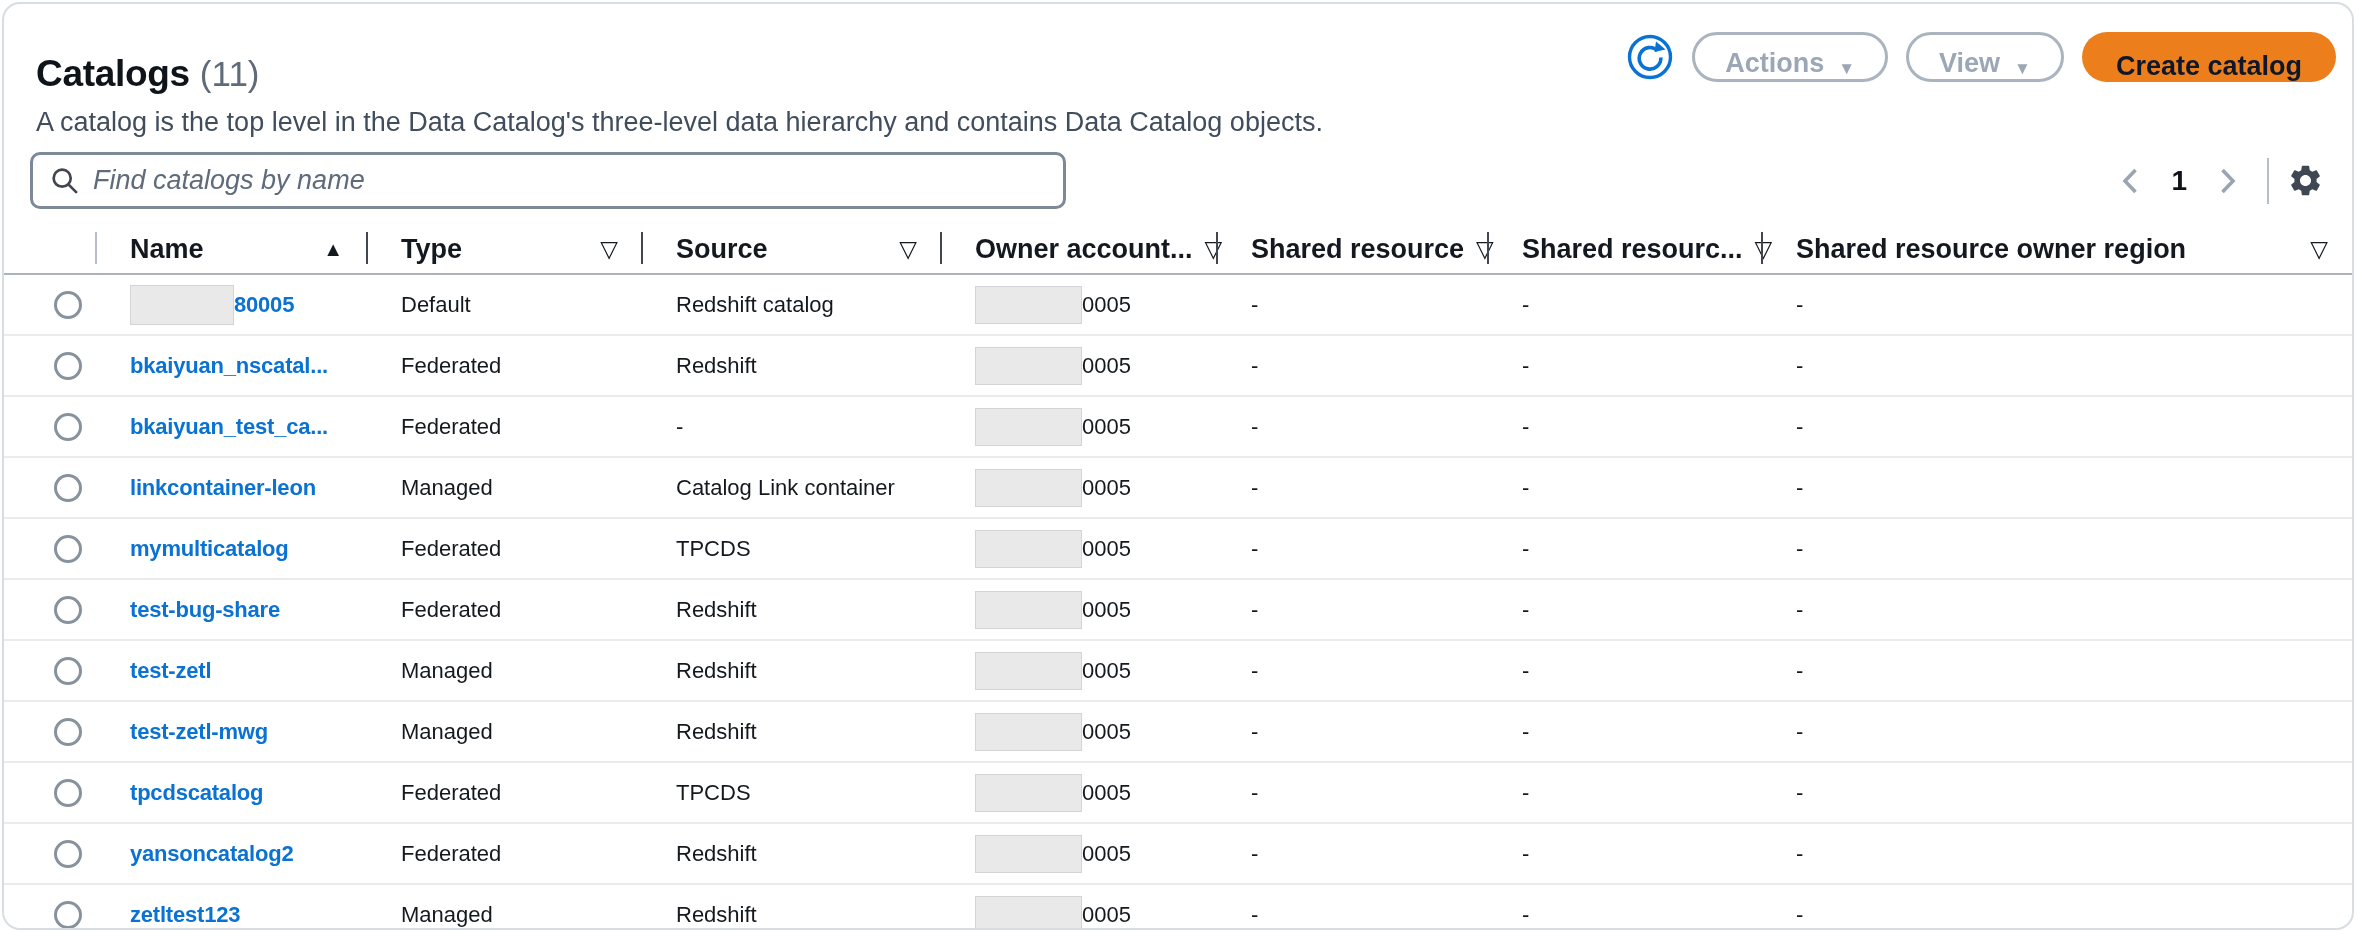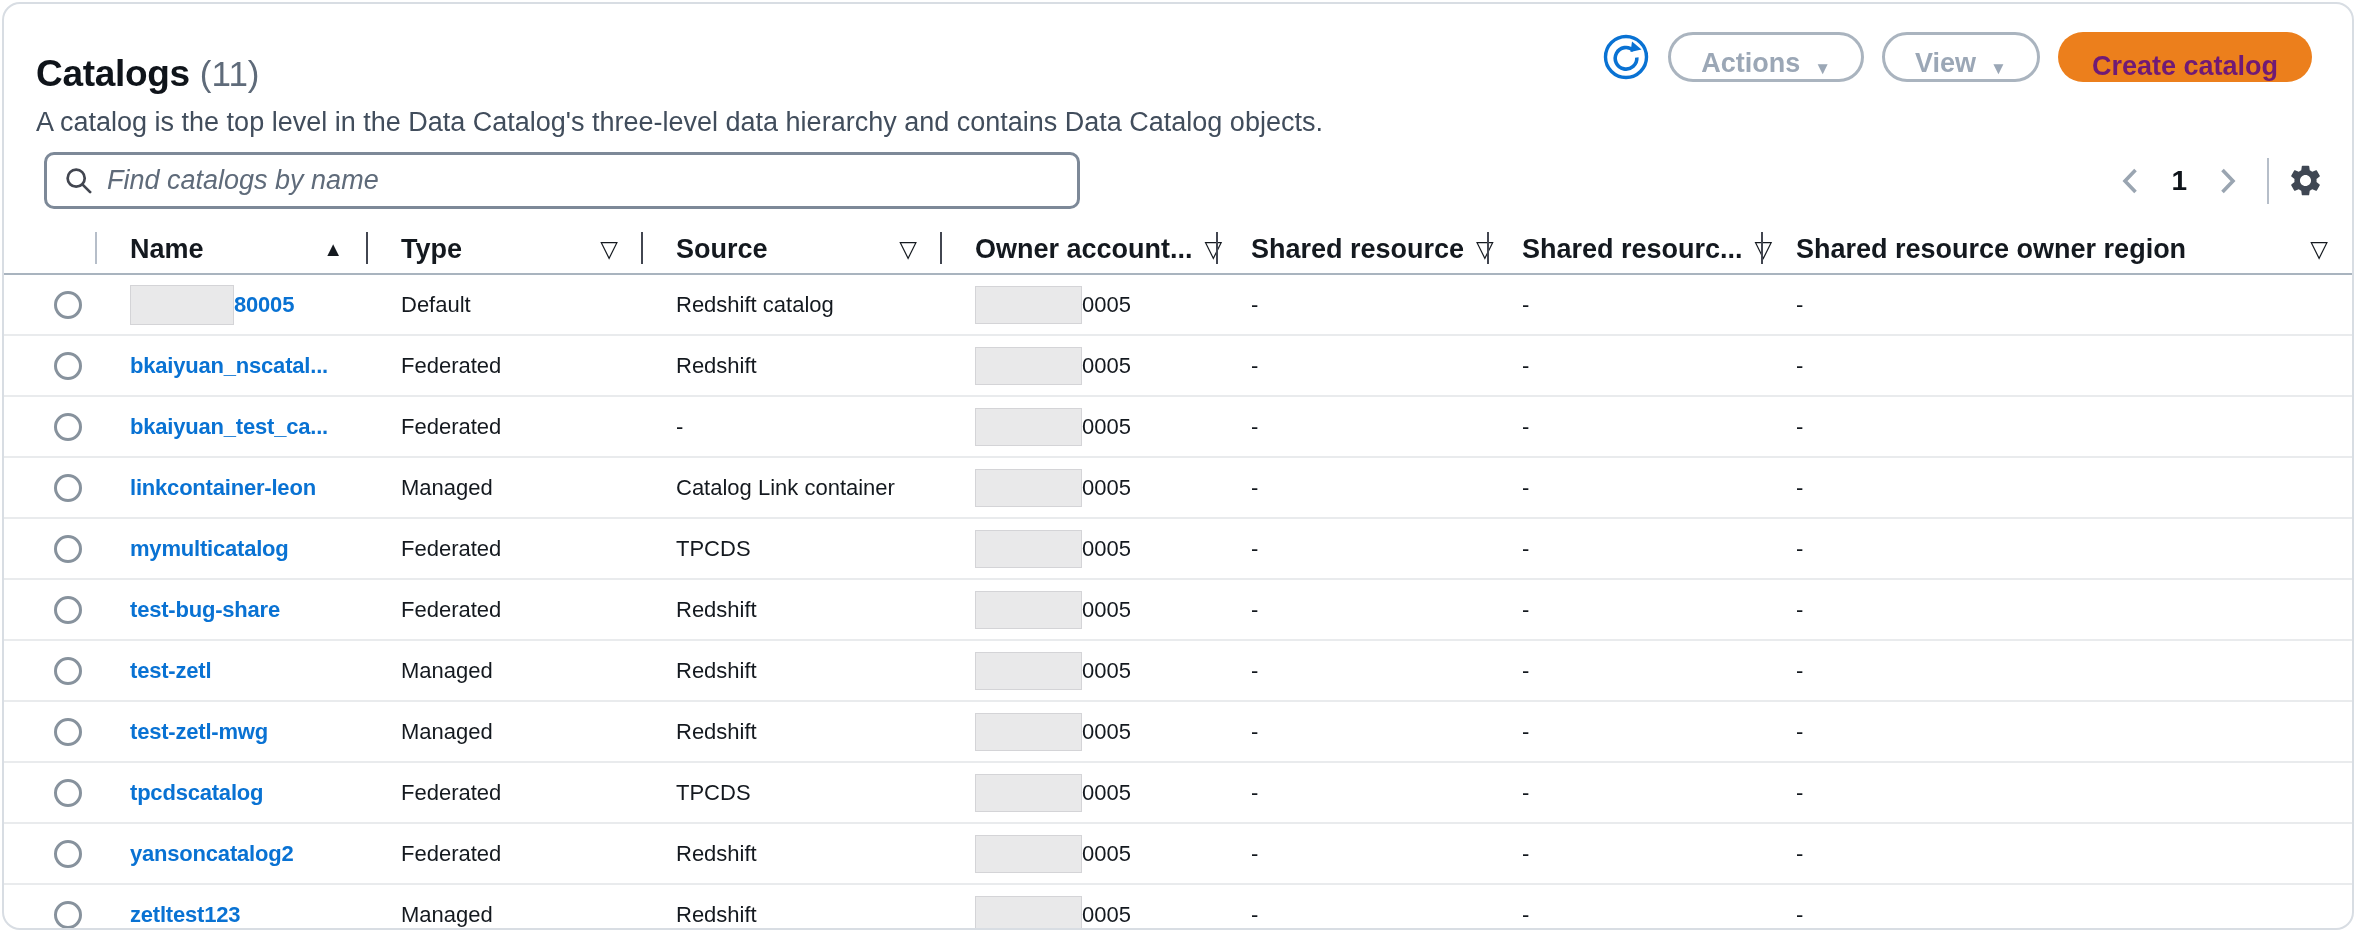--- a/index.html
+++ b/index.html
@@ -3,37 +3,37 @@
 <meta charset="utf-8">
 <style>
   * { box-sizing: border-box; margin: 0; padding: 0; }
   html,body { width: 2358px; height: 934px; background: #fff;
     font-family: "Liberation Sans", "DejaVu Sans", sans-serif; color: #14191f; }
   .card { position: absolute; left: 2px; top: 2px; width: 2352px; height: 928px;
     background: #fff; border: 2px solid #d8dde3; border-radius: 18px; overflow: hidden; }
 
   
   .card-header { display: flex; justify-content: space-between; align-items: flex-start;
-    padding: 24px 40px 0 32px; gap: 20px; }
+    padding: 24px 16px 0 32px; gap: 20px; }
   .title-line { display: flex; align-items: baseline; gap: 10px; }
   h1 { font-size: 37px; font-weight: 700; color: #0f141a; letter-spacing: -0.3px; }
   .count { font-size: 35px; font-weight: 400; color: #5f6b7a; margin-top: 26px; }
   .desc { margin-top: 12px; font-size: 27px; color: #414d5c; }
   .actions { display: flex; align-items: center; gap: 18px; margin-top: 4px; }
   .icon-btn { background: none; border: none; cursor: pointer; display: flex; align-items: center; justify-content: center; padding: 0; }
   .btn { height: 50px; border-radius: 26px; padding: 0 30px; font-size: 27px; font-weight: 700;
     display: inline-flex; align-items: flex-end; gap: 14px; background: #fff; cursor: pointer;
     font-family: inherit; }
   .btn-secondary { border: 3px solid #aab4bf; color: #9ba7b6; }
   .btn-secondary .caret { font-size: 17px; color: #9ba7b6; }
-  .btn-primary { border: none; background: #ec7f1c; color: #701a75; padding: 0 34px; }
+  .btn-primary { border: none; background: #ec7f1c; color: #0f172a; padding: 0 34px; }
 
   
   .toolbar { display: flex; justify-content: space-between; align-items: center;
-    margin-top: 14px; padding: 0 28px 0 40px; }
+    margin-top: 14px; padding: 0 28px 0 26px; }
   .search { width: 1036px; height: 57px; border: 3px solid #7d8998; border-radius: 10px;
     display: flex; align-items: center; padding-left: 16px; gap: 13px; background: #fff; }
   .search input { border: none; outline: none; flex: 1; height: 100%; font-size: 27px;
     font-family: inherit; color: #0f141a; background: transparent; }
   .search input::placeholder { color: #5f6b7a; font-style: italic; }
   .pager { display: flex; align-items: center; }
   .page-arrow { background: none; border: none; padding: 0 14px; cursor: pointer; display: flex; align-items: center; }
   .page-num { font-size: 28px; font-weight: 700; color: #0f141a; padding: 0 16px; }
   .v-divider { width: 2px; height: 46px; background: #b6bec9; margin: 0 18px 0 14px; }
 

